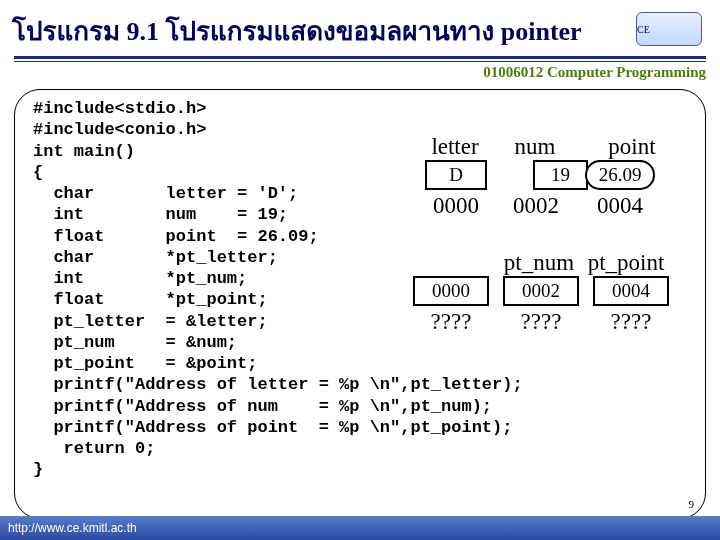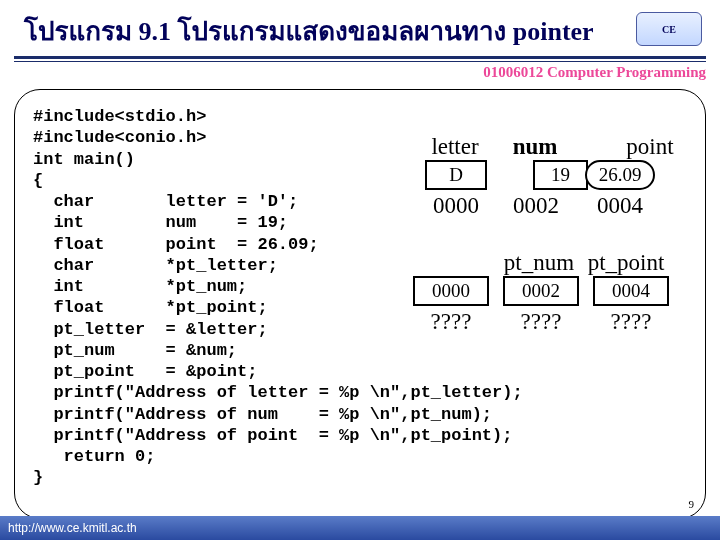--- a/index.html
+++ b/index.html
@@ -6,66 +6,66 @@
   body {
     margin: 0;
     width: 720px;
     height: 540px;
     background: #fff;
     font-family: "Times New Roman", Times, serif;
     position: relative;
     overflow: hidden;
   }
   .header {
-    padding: 10px 20px 2px 24px;
+    padding: 10px 20px 2px 12px;
   }
   .title {
     font-size: 26px;
     font-weight: bold;
     color: #02025a;
     font-family: "Tahoma", "Times New Roman", serif;
   }
   .logo {
     position: absolute;
     right: 18px;
     top: 12px;
     width: 66px;
     height: 34px;
     background: linear-gradient(#e8f0ff, #c3d7ff);
     border: 1px solid #4a5aa0;
     border-radius: 6px;
     display:flex;
     align-items:center;
-    justify-content:center;
+    justify-content:flex-start;
     font-size:10px;
     color:#02025a;
-    font-weight:bold;
+    font-weight:normal;
   }
   .hr1 {
     height: 3px;
     background: #1a2c6a;
     margin: 3px 14px 0 14px;
   }
   .hr2 {
     height: 1px;
     background: #1a2c6a;
     margin: 2px 14px 0 14px;
   }
   .subtitle {
     text-align: right;
     font-size: 15px;
     font-weight: bold;
     padding: 2px 14px 4px 0;
-    color: #ec4899;
+    color: #4d7c0f;
   }
   .content-box {
     margin: 4px 14px 0 14px;
     border: 1.5px solid #000;
     border-radius: 26px;
-    padding: 16px 12px 2px 18px;
+    padding: 8px 12px 2px 18px;
     height: 430px;
     position: relative;
   }
   .code {
     font-family: "Courier New", Courier, monospace;
     font-size: 17px;
     font-weight: bold;
     line-height: 1.25;
     white-space: pre;
     color: #000;
@@ -147,22 +147,22 @@
 <span>  pt_letter  = &amp;letter;</span>
 <span>  pt_num     = &amp;num;</span>
 <span>  pt_point   = &amp;point;</span>
 <span>  printf("Address of letter = %p \n",pt_letter);</span>
 <span>  printf("Address of num    = %p \n",pt_num);</span>
 <span>  printf("Address of point  = %p \n",pt_point);</span>
 <span>   return 0;</span>
 <span>}</span></div>
 
   <div class="diag" style="left:410px; top:44px; width:60px;">letter</div>
-  <div class="diag" style="left:490px; top:44px; width:60px;font-weight:bold;">num</div>
-  <div class="diag" style="left:600px; top:44px; width:70px;">point</div>
+  <div class="diag" style="left:490px; top:44px; width:60px;">num</div>
+  <div class="diag" style="left:582px; top:44px; width:70px;">point</div>
 
   <div class="cell" style="left:410px; top:70px; width:62px; height:30px;">D</div>
   <div class="cell" style="left:518px; top:70px; width:55px; height:30px;">19</div>
   <div class="cell" style="left:570px; top:70px; width:70px; height:30px;border-radius:15px;">26.09</div>
 
   <div class="diag" style="left:410px; top:103px; width:62px;">0000</div>
   <div class="diag" style="left:490px; top:103px; width:62px;">0002</div>
   <div class="diag" style="left:570px; top:103px; width:70px;">0004</div>
 
   <div class="diag" style="left:566px; top:160px; width:90px;">pt_point</div>

